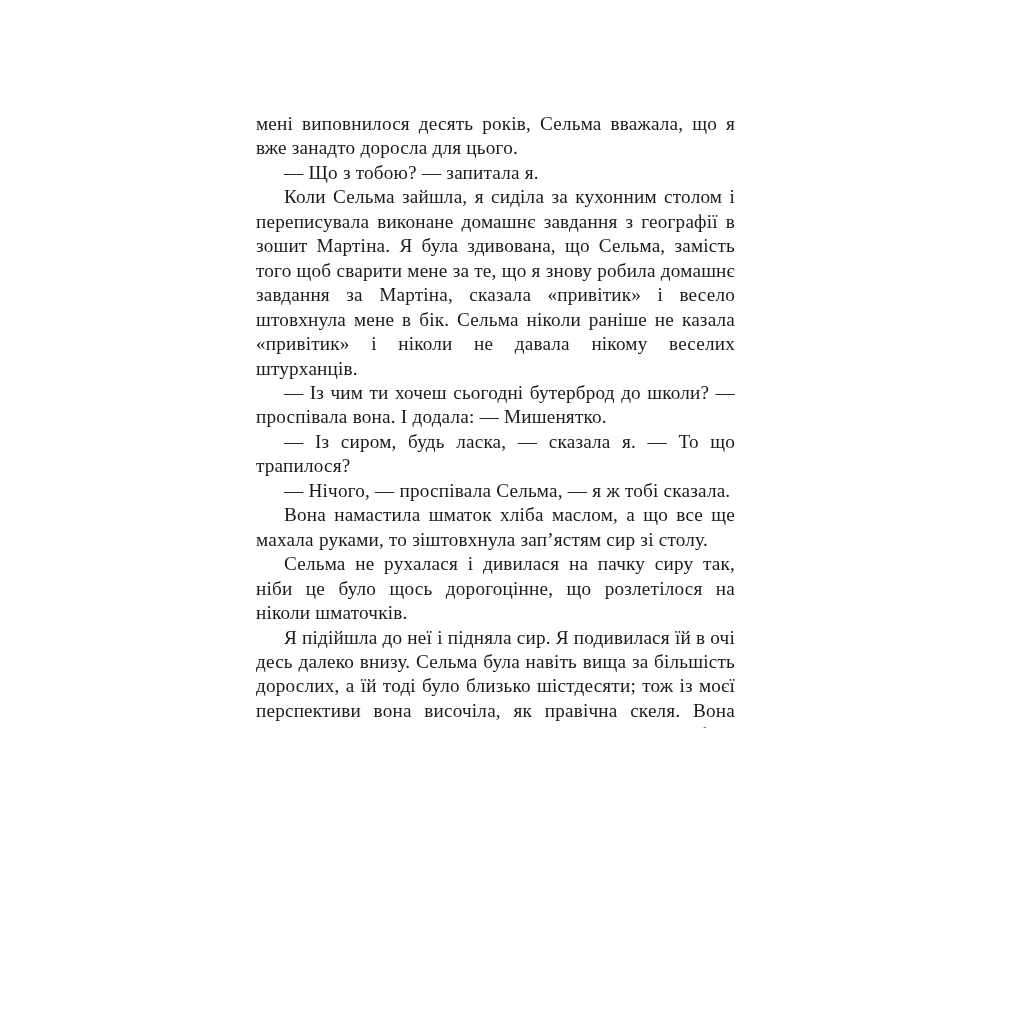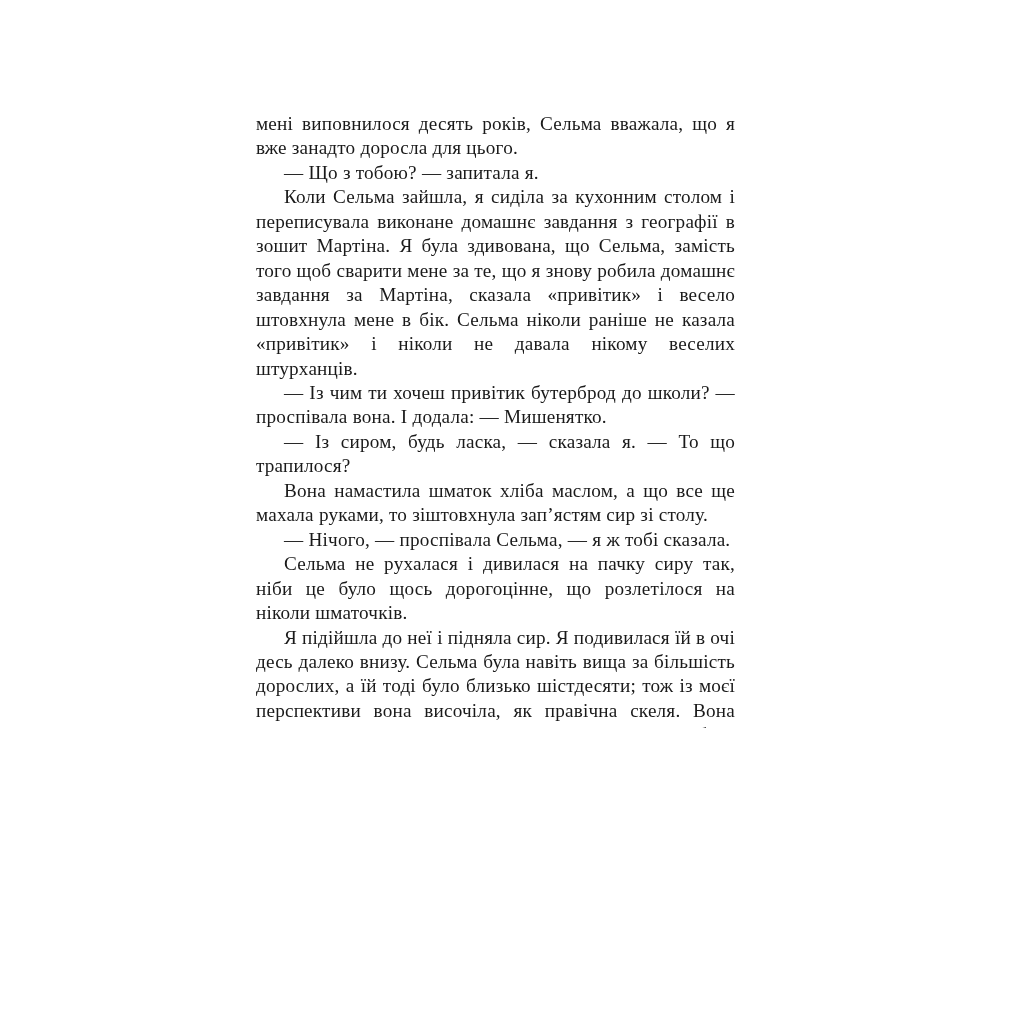--- a/index.html
+++ b/index.html
@@ -74,28 +74,28 @@
 
   <div class="text-block">
 
     <p class="para continuation">мені виповнилося десять років, Сельма вважала, що я вже занадто доросла для цього.</p>
 
     <p class="para dialogue">— Що з тобою? — запитала я.</p>
 
     <p class="para">Коли Сельма зайшла, я сиділа за кухонним столом і переписувала виконане домашнє завдання з географії в зошит Мартіна. Я була здивована, що Сельма, замість того щоб сварити мене за те, що я знову робила домашнє завдання за Мартіна, сказала «привітик» і весело штовхнула мене в бік. Сельма ніколи раніше не казала «привітик» і ніколи не давала нікому веселих штурханців.</p>
 
 
-    <p class="para dialogue">— Із чим ти хочеш привітик бутерброд до школи? — проспівала вона. І додала: — Мишенятко.</p>
+    <p class="para dialogue">— Із чим ти хочеш сьогодні бутерброд до школи? — проспівала вона. І додала: — Мишенятко.</p>
 
 
     <p class="para dialogue">— Із сиром, будь ласка, — сказала я. — То що трапилося?</p>
 
+    <p class="para dialogue">— Нічого, — проспівала Сельма, — я ж тобі сказала.</p>
+
     <p class="para">Вона намастила шматок хліба маслом, а що все ще махала руками, то зіштовхнула зап’ястям сир зі столу.</p>
-
-    <p class="para dialogue">— Нічого, — проспівала Сельма, — я ж тобі сказала.</p>
 
     <p class="para">Сельма не рухалася і дивилася на пачку сиру так, ніби це було щось дорогоцінне, що розлетілося на ніколи шматочків.</p>
 
     <p class="para">Я підійшла до неї і підняла сир. Я подивилася їй в очі десь далеко внизу. Сельма була навіть вища за більшість дорослих, а їй тоді було близько шістдесяти; тож із моєї перспективи вона височіла, як правічна скеля. Вона здавалася такою високою, що з її голови можна було сягнути поглядом далеко за межі сусіднього села, і такою старою, що я повірила, ніби вона допомогла винайти світ.</p>
 
   </div>
 
   <div class="folio">15</div>
 
 </div>

